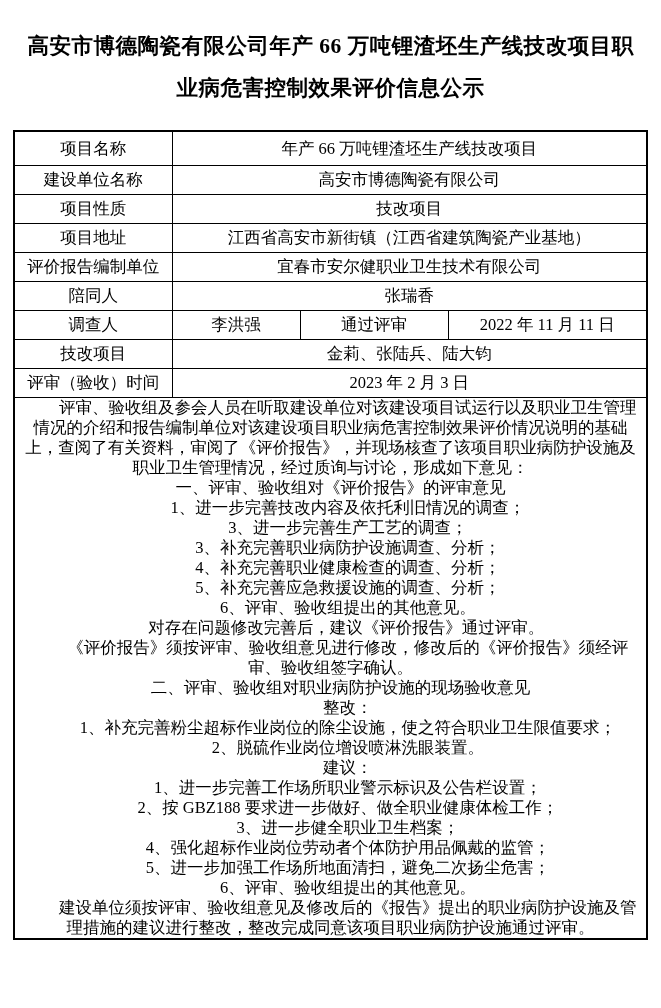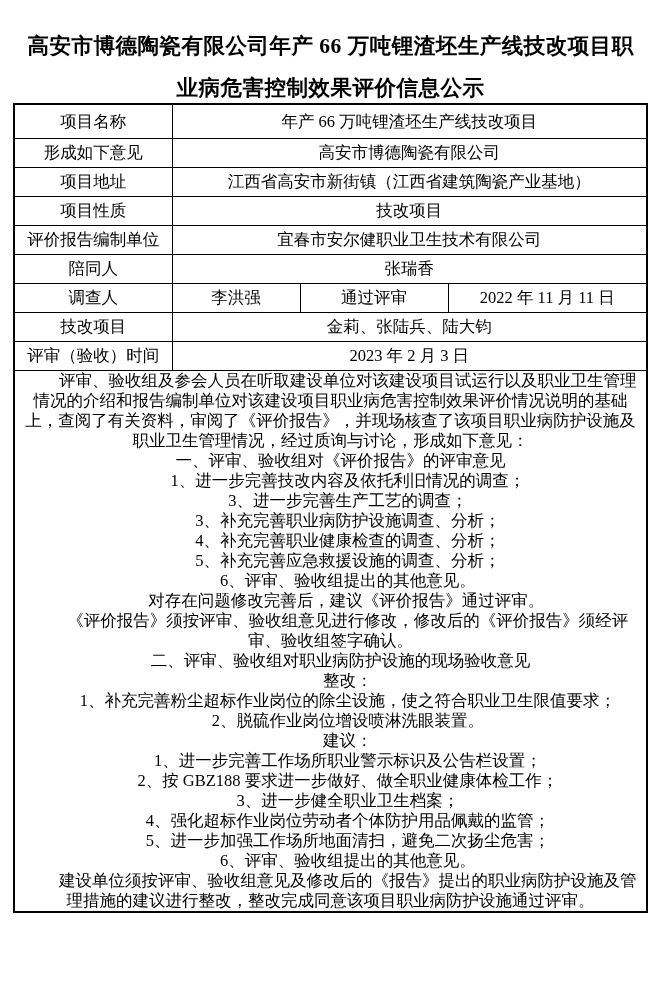--- a/index.html
+++ b/index.html
@@ -17,21 +17,21 @@
     width: 616px;
     text-align: center;
     font-size: 21.5px;
     font-weight: bold;
     line-height: 42px;
     letter-spacing: 0.5px;
   }
   table.info-table {
     position: absolute;
     left: 13px;
-    top: 103px;
+    top: 130px;
     width: 633px;
     border-collapse: collapse;
     table-layout: fixed;
     border: 2px solid #000;
   }
   table.info-table td {
     border: 1px solid #000;
     font-size: 16.5px;
     text-align: center;
     vertical-align: middle;
@@ -66,30 +66,30 @@
         <col style="width:128px">
         <col style="width:148px">
         <col style="width:199px">
     </colgroup>
     <tbody>
         <tr class="first-row">
       <td>项目名称</td>
       <td colspan="3">年产 66 万吨锂渣坯生产线技改项目</td>
     </tr>
     <tr>
-      <td>形成如下意见</td>
+      <td>建设单位名称</td>
       <td colspan="3">高安市博德陶瓷有限公司</td>
+    </tr>
+    <tr>
+      <td>项目性质</td>
+      <td colspan="3">技改项目</td>
     </tr>
     <tr>
       <td>项目地址</td>
       <td colspan="3">江西省高安市新街镇（江西省建筑陶瓷产业基地）</td>
-    </tr>
-    <tr>
-      <td>项目性质</td>
-      <td colspan="3">技改项目</td>
     </tr>
     <tr>
       <td>评价报告编制单位</td>
       <td colspan="3">宜春市安尔健职业卫生技术有限公司</td>
     </tr>
     <tr>
       <td>陪同人</td>
       <td colspan="3">张瑞香</td>
     </tr>
     <tr>

